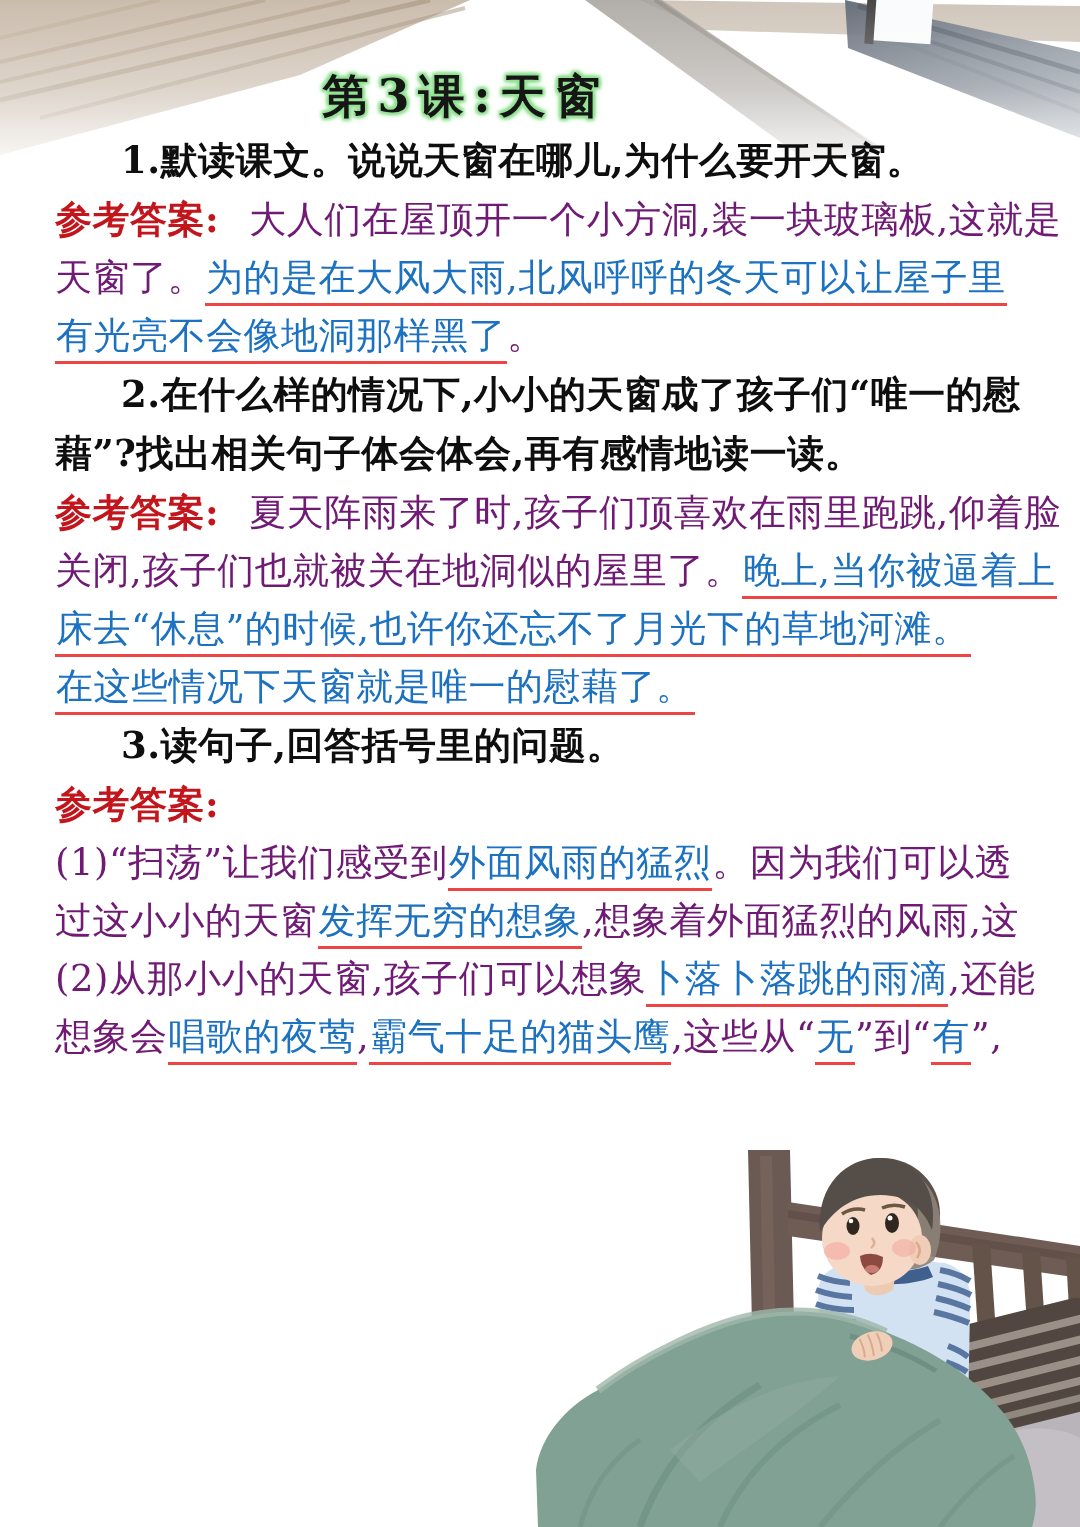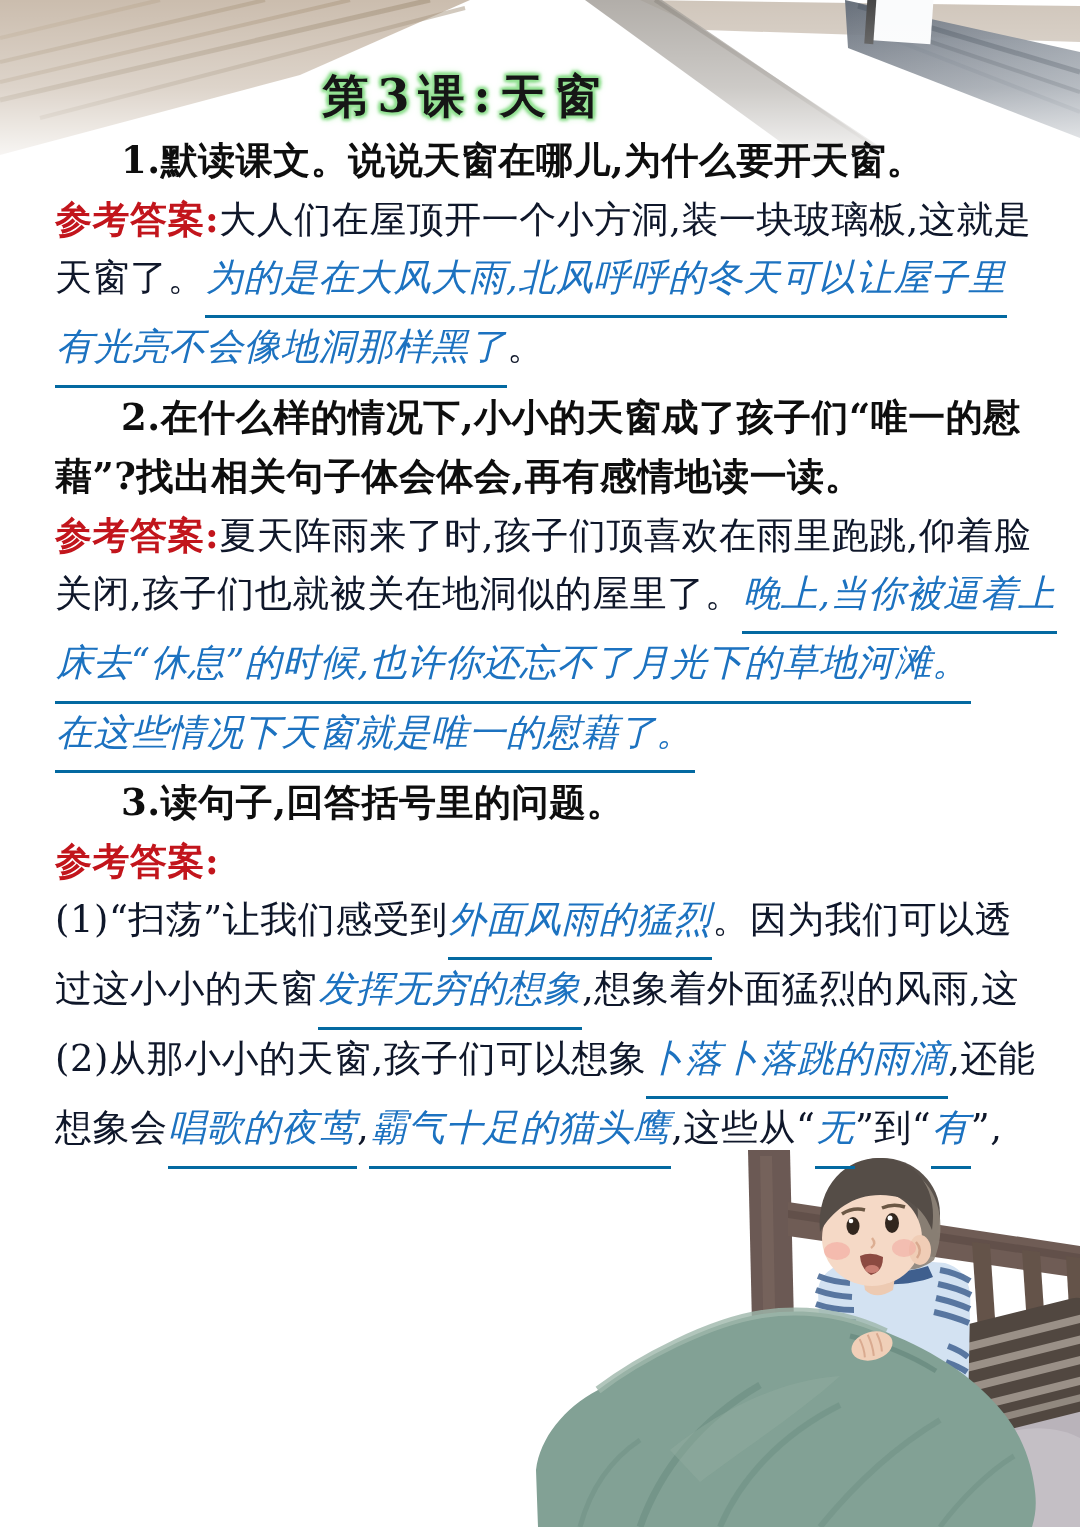--- a/index.html
+++ b/index.html
@@ -17,26 +17,26 @@
                 2px -2px 3px #93df93,-2px 2px 3px #93df93;
   }
   .doc{
     position:absolute;left:55px;top:131px;width:985px;z-index:2;
   }
   .line{
     font-size:37px;line-height:58px;white-space:nowrap;color:#2e2e2e;
     letter-spacing:0.5px;
   }
   .line.indent{padding-left:66px;}
-  .seg-text{color:#0f172a;}
+  .seg-text{color:#701a75;}
   .seg-bold{color:#0e0e0e;font-weight:bold;}
-  .seg-red{color:#c2151c;font-weight:bold;margin-right:0;}
+  .seg-red{color:#c2151c;font-weight:bold;margin-right:30px;}
   .seg-blue{
     color:#1c72c0;display:inline-block;line-height:1.2;
-    border-bottom:3px solid #0369a1;padding:0 1px 15px;font-style:italic;
+    border-bottom:3px solid #ef4444;padding:0 1px 3px;
   }
   .bed-wrap{position:absolute;left:520px;top:1150px;width:560px;height:377px;z-index:1;}
 </style>
 </head>
 <body>
 
 <div class="roof-wrap">
   <svg width="1080" height="175" viewBox="0 0 1080 175">
     <defs>
       <linearGradient id="fadeW" x1="0" y1="0" x2="0" y2="1">

